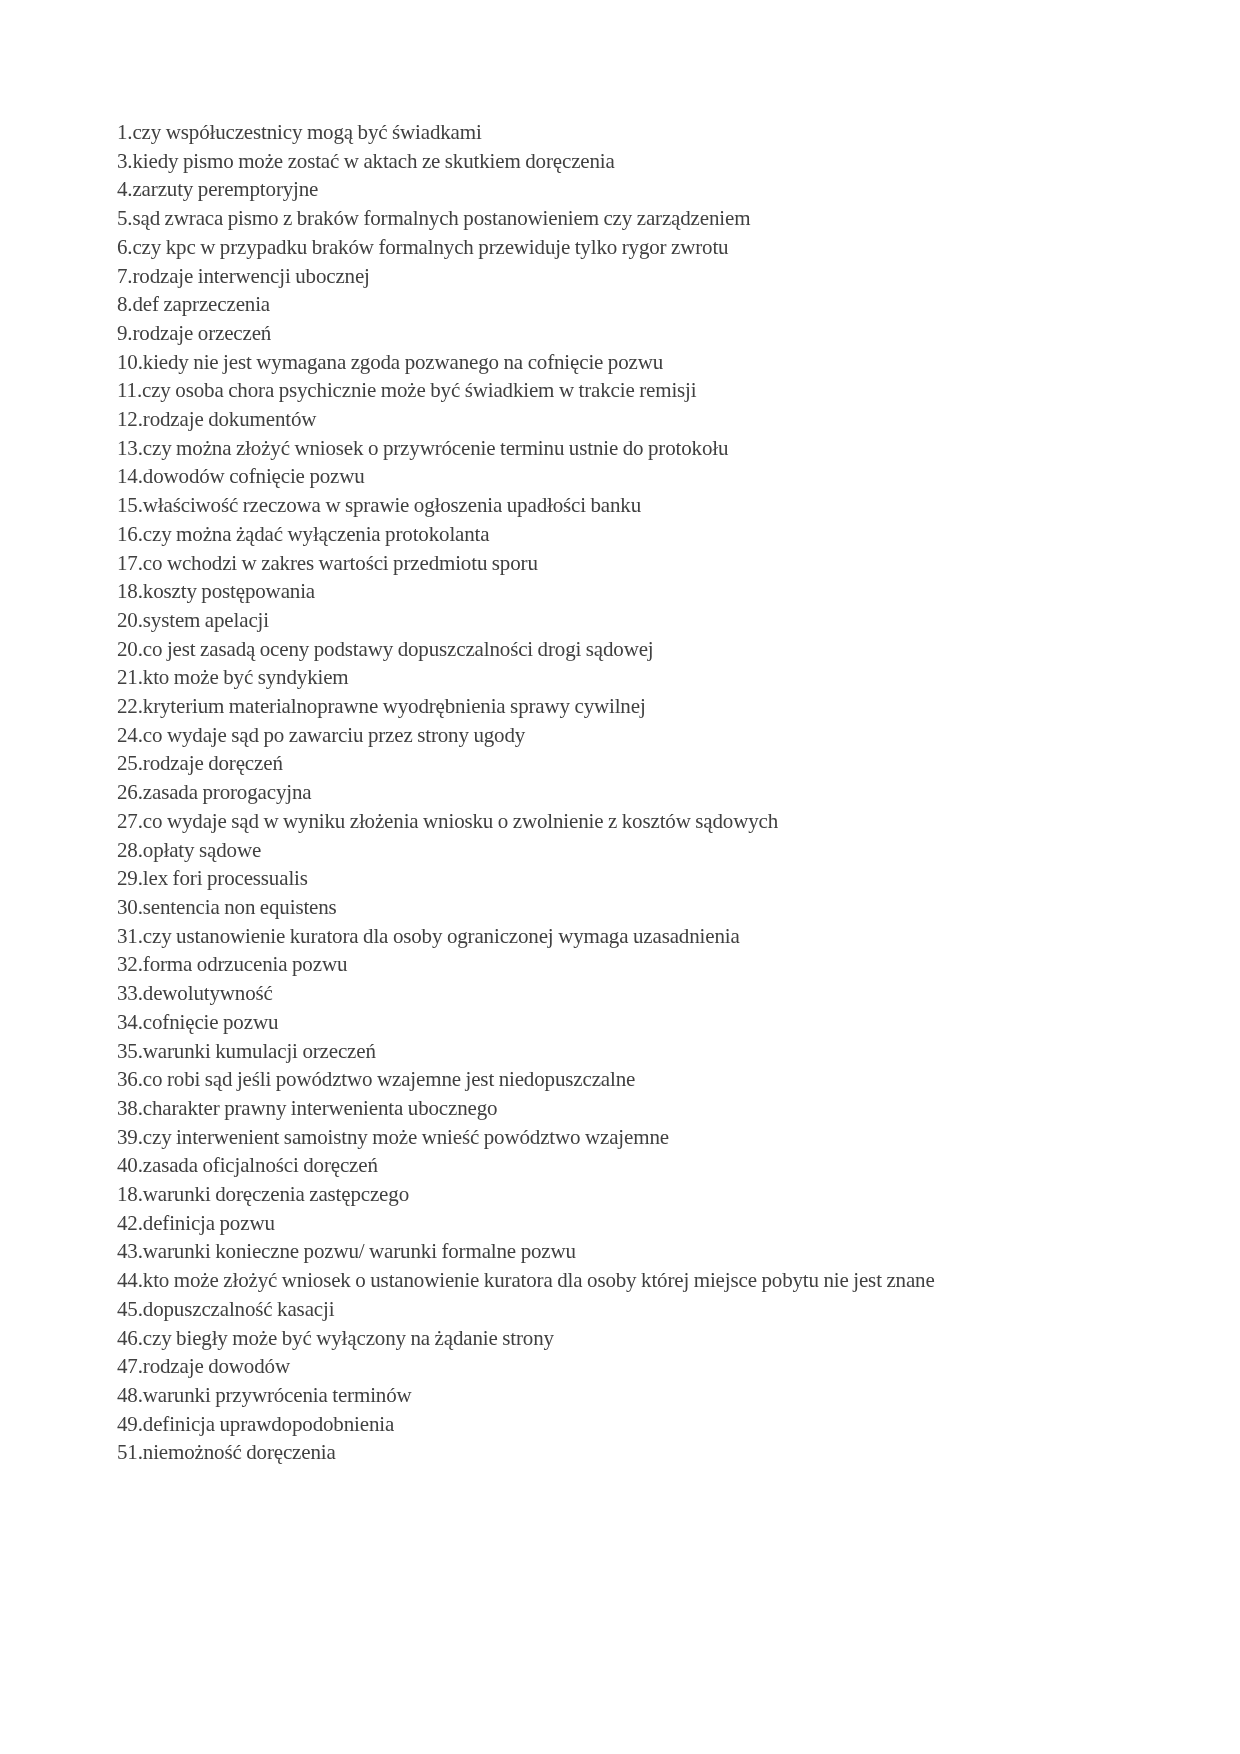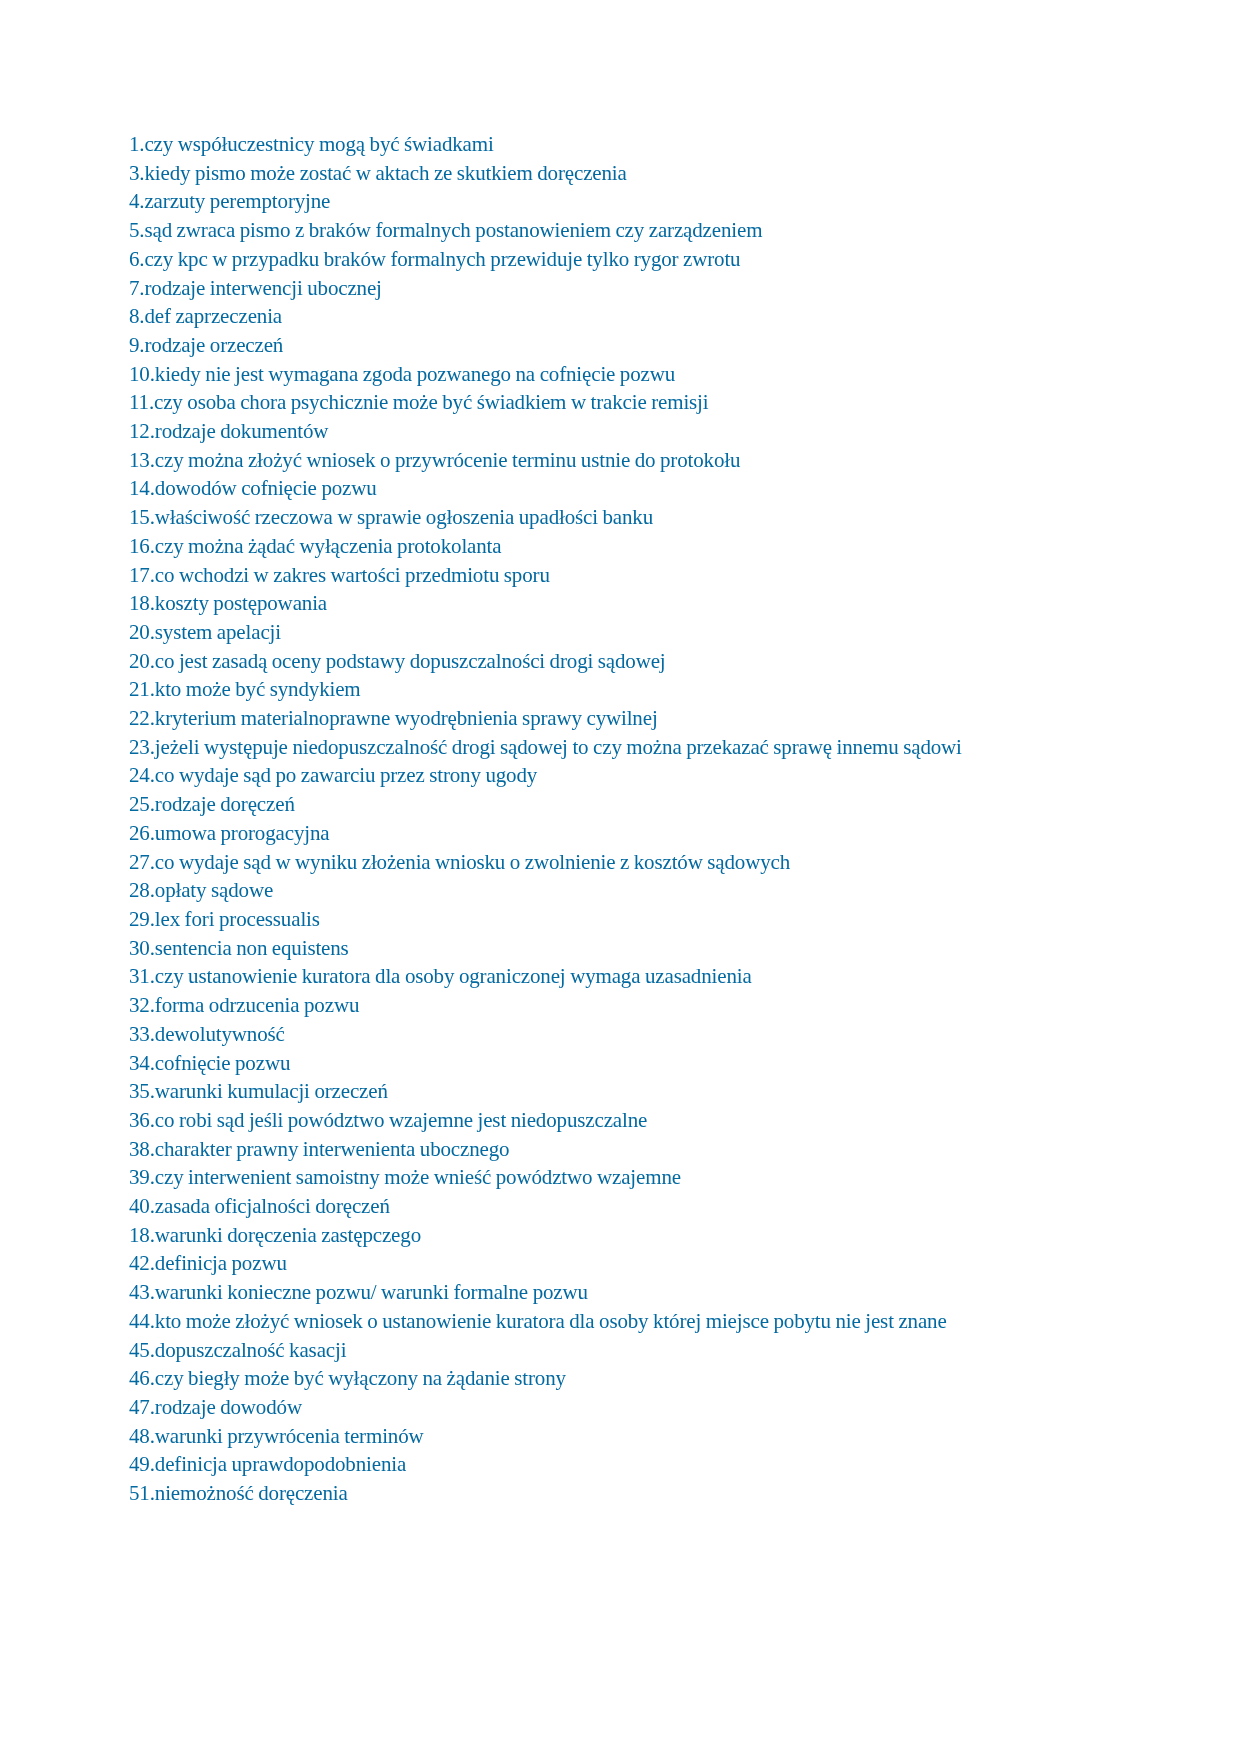--- a/index.html
+++ b/index.html
@@ -19,27 +19,27 @@
       top: 0;
       width: 1240px;
       height: 1754px;
       background: #ffffff;
     }
     .question-list {
       position: absolute;
       left: 117px;
       top: 118px;
       width: 1010px;
-      margin: 12px;
+      margin: 0;
       padding: 0;
       list-style: none;
       font-family: "Liberation Serif", "DejaVu Serif", serif;
       font-size: 21px;
       line-height: 28.7px;
-      color: #0369a1;
+      color: #404040;
     }
     .question-item {
       margin: 0;
       padding: 0;
       white-space: normal;
       word-spacing: -0.5px;
       letter-spacing: -0.15px;
     }
     .q-num { }
     .q-text { }
@@ -63,24 +63,23 @@
       <li class="question-item"><span class="q-num">13.</span><span class="q-text">czy można złożyć wniosek o przywrócenie terminu ustnie do protokołu</span></li>
       <li class="question-item"><span class="q-num">14.</span><span class="q-text">dowodów cofnięcie pozwu</span></li>
       <li class="question-item"><span class="q-num">15.</span><span class="q-text">właściwość rzeczowa w sprawie ogłoszenia upadłości banku</span></li>
       <li class="question-item"><span class="q-num">16.</span><span class="q-text">czy można żądać wyłączenia protokolanta</span></li>
       <li class="question-item"><span class="q-num">17.</span><span class="q-text">co wchodzi w zakres wartości przedmiotu sporu</span></li>
       <li class="question-item"><span class="q-num">18.</span><span class="q-text">koszty postępowania</span></li>
       <li class="question-item"><span class="q-num">20.</span><span class="q-text">system apelacji</span></li>
       <li class="question-item"><span class="q-num">20.</span><span class="q-text">co jest zasadą oceny podstawy dopuszczalności drogi sądowej</span></li>
       <li class="question-item"><span class="q-num">21.</span><span class="q-text">kto może być syndykiem</span></li>
       <li class="question-item"><span class="q-num">22.</span><span class="q-text">kryterium materialnoprawne wyodrębnienia sprawy cywilnej</span></li>
-      <li class="question-item"><span class="q-num">23.</span><span class="q-text">jeżeli występuje niedopuszczalność drogi sądowej to czy można przekazać sprawę innemu sądowi</span></li>
       <li class="question-item"><span class="q-num">24.</span><span class="q-text">co wydaje sąd po zawarciu  przez strony ugody</span></li>
       <li class="question-item"><span class="q-num">25.</span><span class="q-text">rodzaje doręczeń</span></li>
-      <li class="question-item"><span class="q-num">26.</span><span class="q-text">umowa prorogacyjna</span></li>
+      <li class="question-item"><span class="q-num">26.</span><span class="q-text">zasada prorogacyjna</span></li>
       <li class="question-item"><span class="q-num">27.</span><span class="q-text">co wydaje sąd w wyniku złożenia wniosku o zwolnienie z kosztów sądowych</span></li>
       <li class="question-item"><span class="q-num">28.</span><span class="q-text">opłaty sądowe</span></li>
       <li class="question-item"><span class="q-num">29.</span><span class="q-text">lex fori processualis</span></li>
       <li class="question-item"><span class="q-num">30.</span><span class="q-text">sentencia non equistens</span></li>
       <li class="question-item"><span class="q-num">31.</span><span class="q-text">czy ustanowienie kuratora dla osoby ograniczonej wymaga uzasadnienia</span></li>
       <li class="question-item"><span class="q-num">32.</span><span class="q-text">forma odrzucenia pozwu</span></li>
       <li class="question-item"><span class="q-num">33.</span><span class="q-text">dewolutywność</span></li>
       <li class="question-item"><span class="q-num">34.</span><span class="q-text">cofnięcie pozwu</span></li>
       <li class="question-item"><span class="q-num">35.</span><span class="q-text">warunki kumulacji orzeczeń</span></li>
       <li class="question-item"><span class="q-num">36.</span><span class="q-text">co robi sąd jeśli powództwo wzajemne jest niedopuszczalne</span></li>

